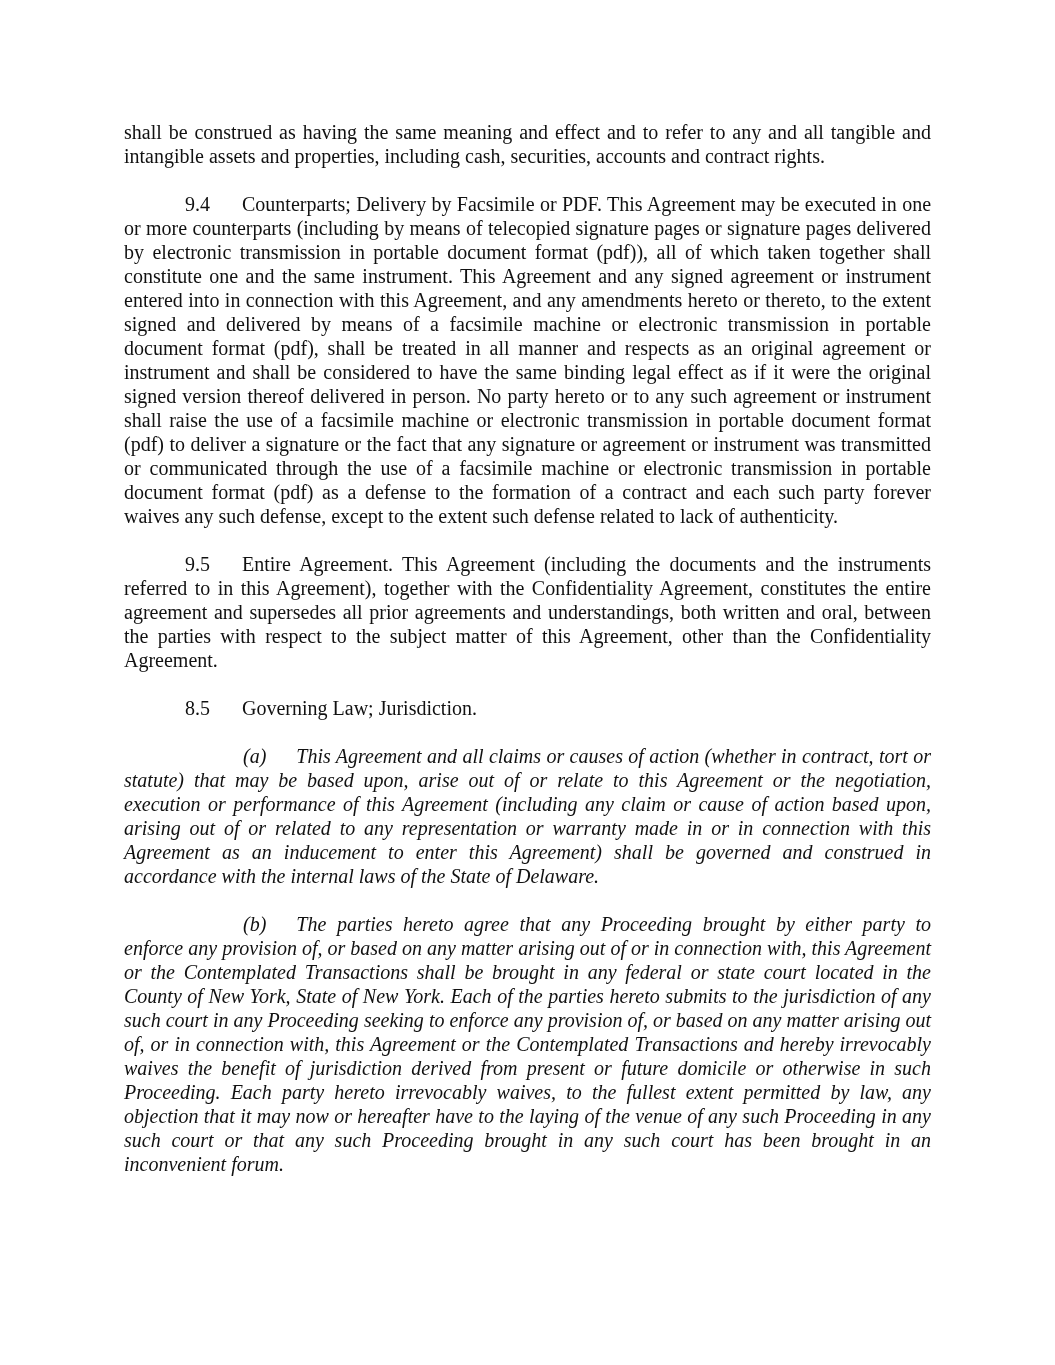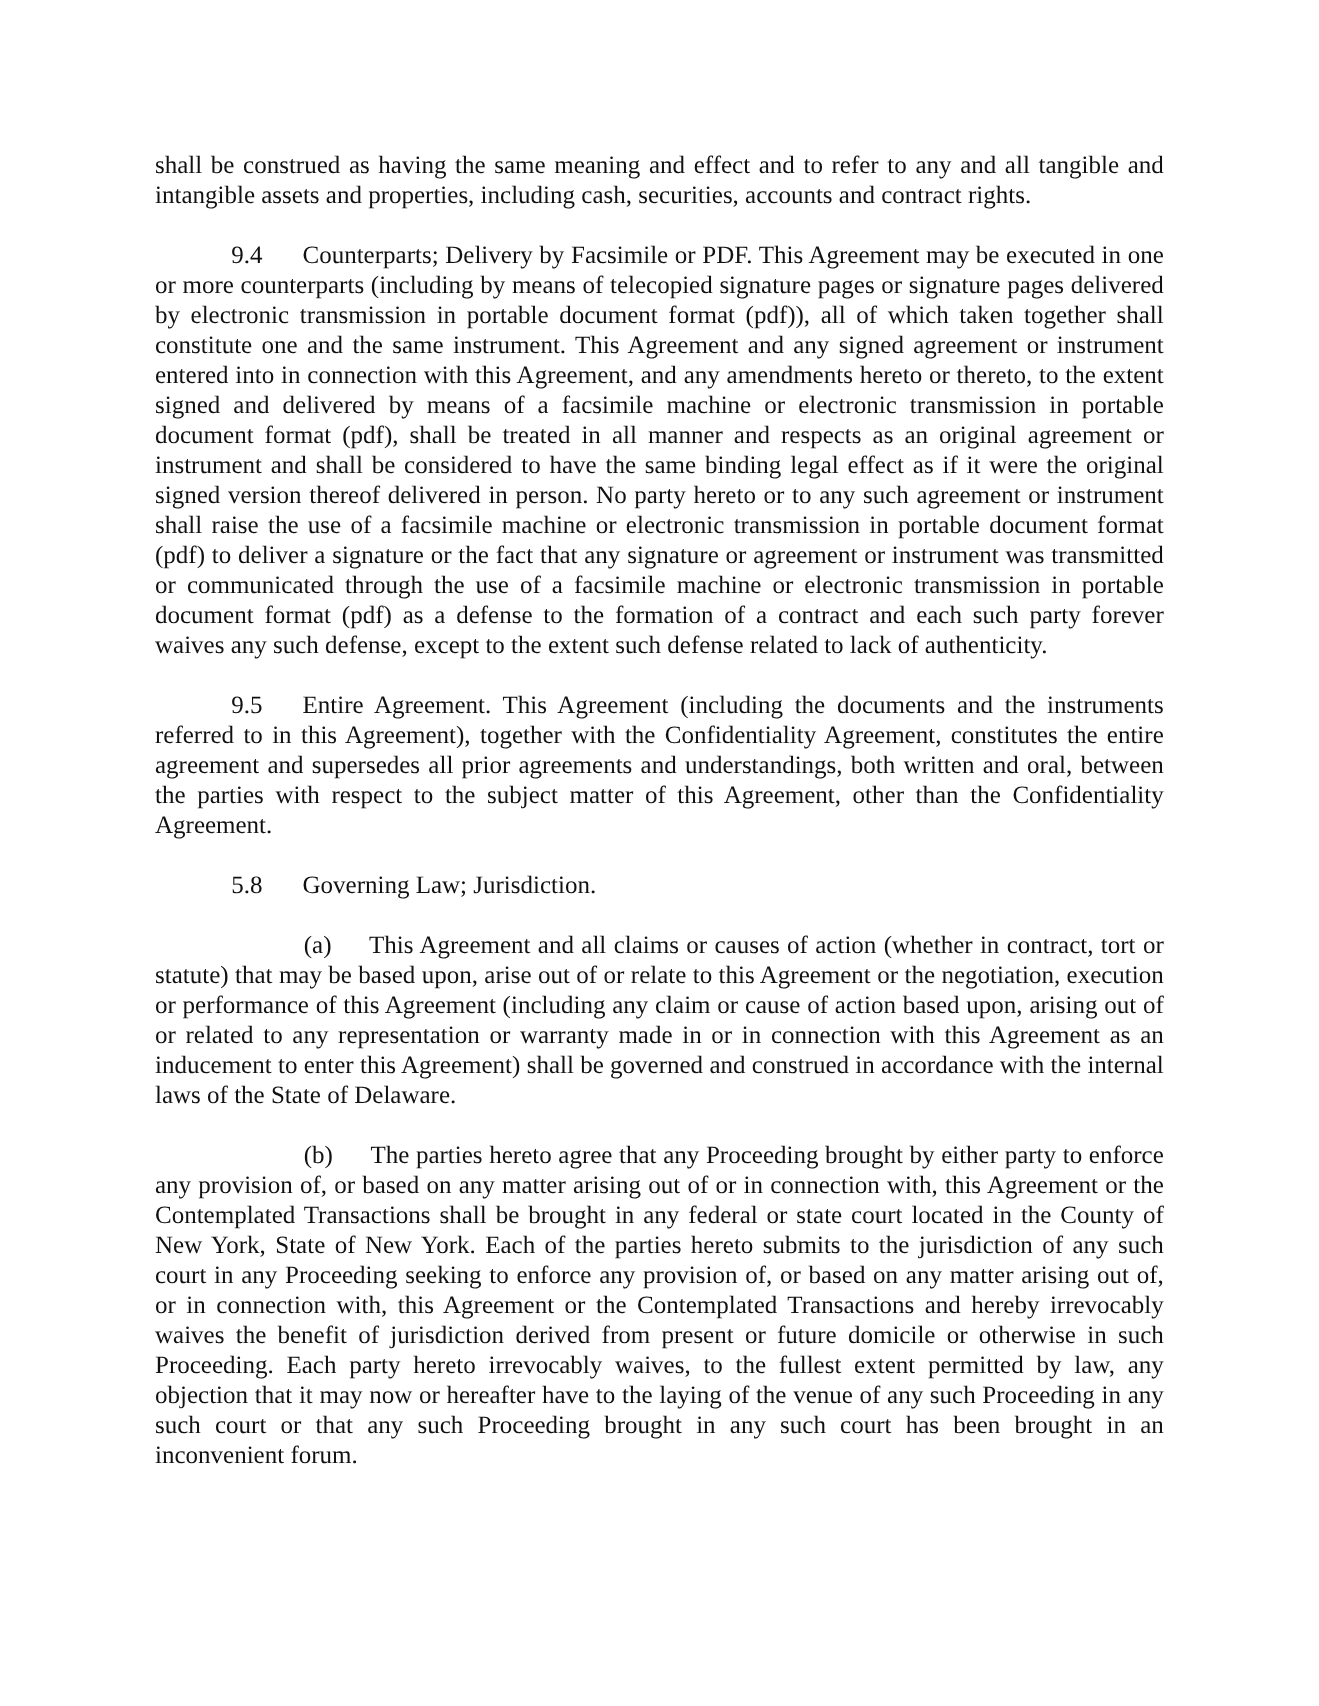--- a/index.html
+++ b/index.html
@@ -24,21 +24,21 @@
     width: 807px;
   }
   .para {
     font-size: 20px;
     line-height: 24px;
     text-align: justify;
     margin: 0 0 24px 0;
   }
   .para:last-child { margin-bottom: 0; }
   .ind1 { text-indent: 61px; }
-  .ind2 { text-indent: 119px; }
+  .ind2 { text-indent: 119px; font-style: italic; }
   .tab  { display: inline-block; }
   .t1   { width: 32px; }
   .t2   { width: 30px; }
   .u {
     text-underline-offset: 3px;
     text-decoration-thickness: 1.5px;
   }
   .pagenum {
     position: absolute;
     top: 1256px;
@@ -54,21 +54,21 @@
 
 <div class="page">
   <div class="content">
 
     <p class="para">shall be construed as having the same meaning and effect and to refer to any and all tangible and intangible assets and properties, including cash, securities, accounts and contract rights.</p>
 
     <p class="para ind1"><span>9.4</span><span class="tab t1"></span><span class="u">Counterparts; Delivery by Facsimile or PDF</span><span>.  This Agreement may be executed in one or more counterparts (including by means of telecopied signature pages or signature pages delivered by electronic transmission in portable document format (pdf)), all of which taken together shall constitute one and the same instrument. This Agreement and any signed agreement or instrument entered into in connection with this Agreement, and any amendments hereto or thereto, to the extent signed and delivered by means of a facsimile machine or electronic transmission in portable document format (pdf), shall be treated in all manner and respects as an original agreement or instrument and shall be considered to have the same binding legal effect as if it were the original signed version thereof delivered in person.  No party hereto or to any such agreement or instrument shall raise the use of a facsimile machine or electronic transmission in portable document format (pdf) to deliver a signature or the fact that any signature or agreement or instrument was transmitted or communicated through the use of a facsimile machine or electronic transmission in portable document format (pdf) as a defense to the formation of a contract and each such party forever waives any such defense, except to the extent such defense related to lack of authenticity.</span></p>
 
     <p class="para ind1"><span>9.5</span><span class="tab t1"></span><span class="u">Entire Agreement</span><span>. This Agreement (including the documents and the instruments referred to in this Agreement), together with the Confidentiality Agreement, constitutes the entire agreement and supersedes all prior agreements and understandings, both written and oral, between the parties with respect to the subject matter of this Agreement, other than the Confidentiality Agreement.</span></p>
 
-    <p class="para ind1"><span>5.8</span><span class="tab t1"></span><span class="u">Governing Law; Jurisdiction</span><span>.</span></p>
+    <p class="para ind1"><span>8.5</span><span class="tab t1"></span><span class="u">Governing Law; Jurisdiction</span><span>.</span></p>
 
     <p class="para ind2"><span>(a)</span><span class="tab t2"></span><span>This Agreement and all claims or causes of action (whether in contract, tort or statute) that may be based upon, arise out of or relate to this Agreement or the negotiation, execution or performance of this Agreement (including any claim or cause of action based upon, arising out of or related to any representation or warranty made in or in connection with this Agreement as an inducement to enter this Agreement) shall be governed and construed in accordance with the internal laws of the State of Delaware.</span></p>
 
     <p class="para ind2"><span>(b)</span><span class="tab t2"></span><span>The parties hereto agree that any Proceeding brought by either party to enforce any provision of, or based on any matter arising out of or in connection with, this Agreement or the Contemplated Transactions shall be brought in any federal or state court located in the County of New York, State of New York. Each of the parties hereto submits to the jurisdiction of any such court in any Proceeding seeking to enforce any provision of, or based on any matter arising out of, or in connection with, this Agreement or the Contemplated Transactions and hereby irrevocably waives the benefit of jurisdiction derived from present or future domicile or otherwise in such Proceeding. Each party hereto irrevocably waives, to the fullest extent permitted by law, any objection that it may now or hereafter have to the laying of the venue of any such Proceeding in any such court or that any such Proceeding brought in any such court has been brought in an inconvenient forum.</span></p>
 
   </div>
 
 </div>
 
 </body></html>

